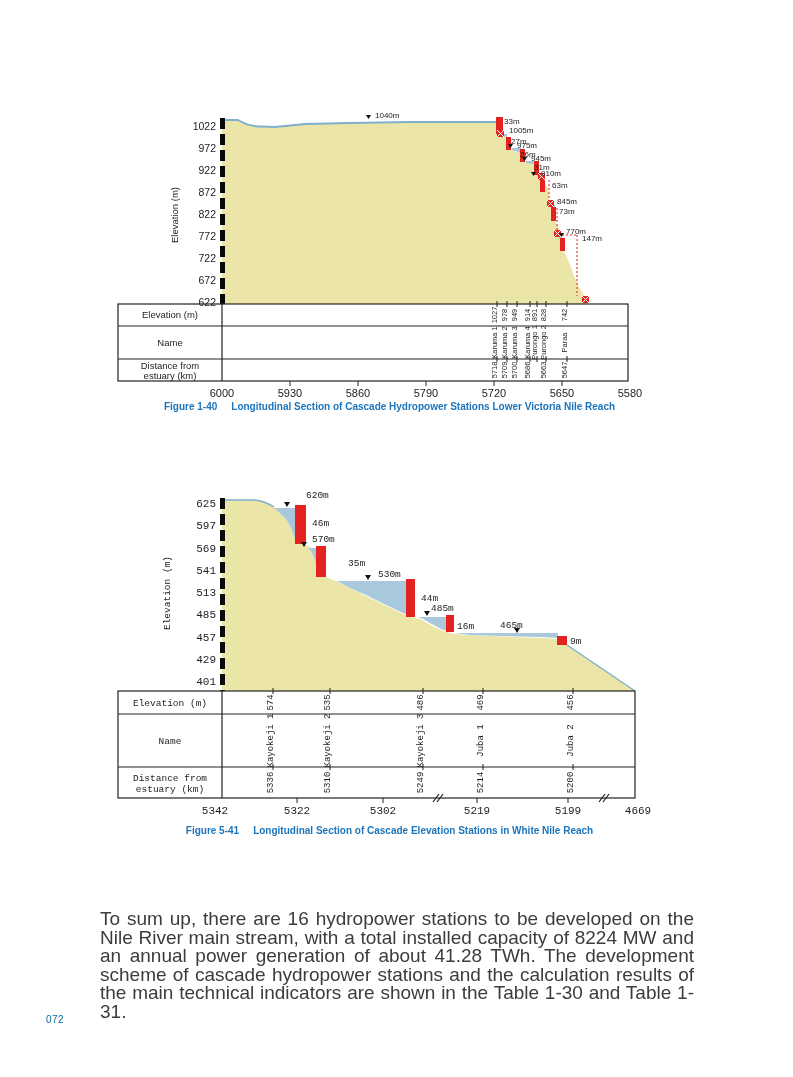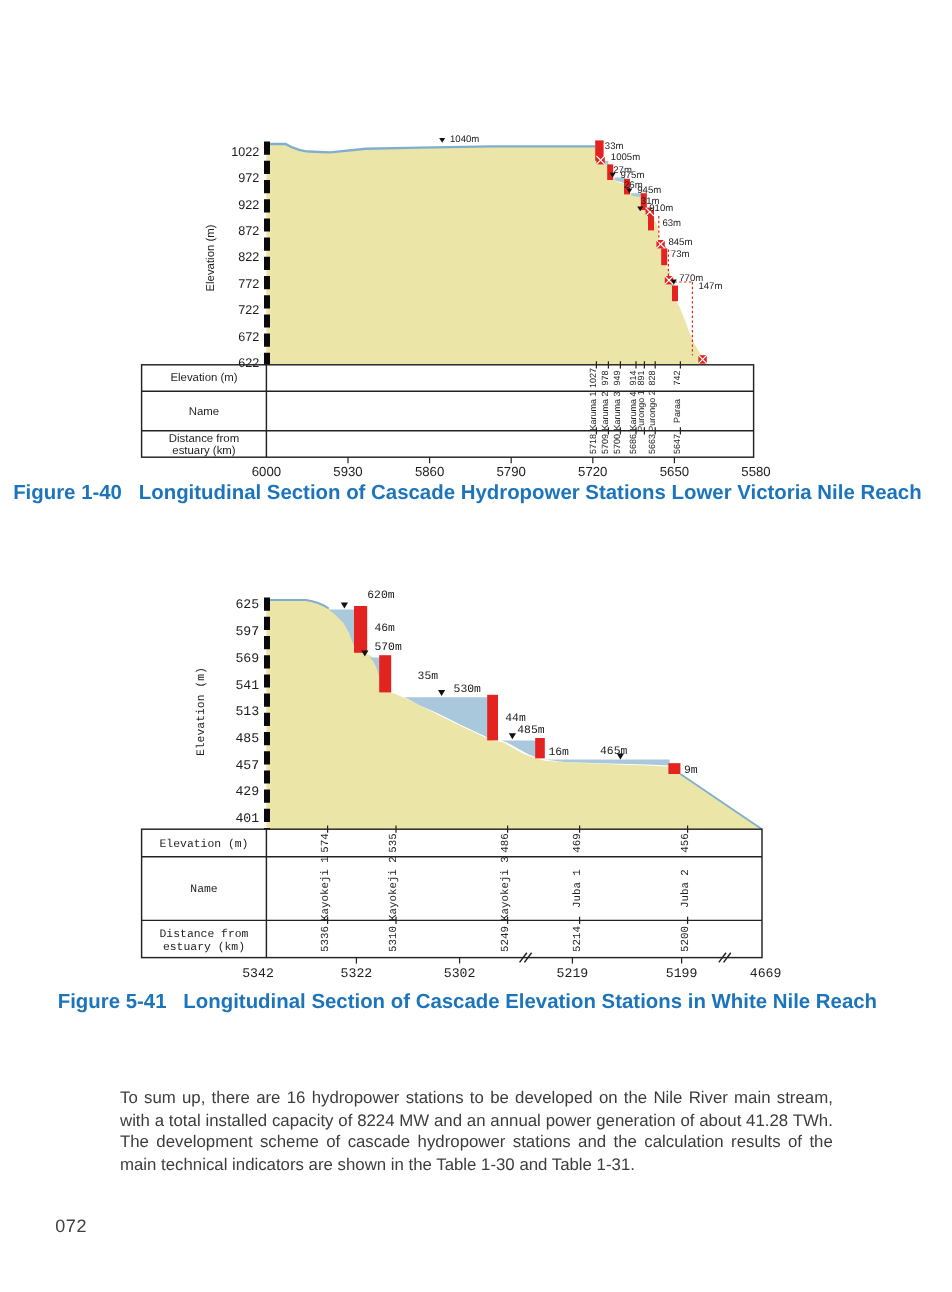--- a/index.html
+++ b/index.html
@@ -13,29 +13,29 @@
   .tick2{font-size:11px;}
   .xlab{font-size:11px;}
   .ylabel{font-size:9.5px;}
   .rowhead{font-size:9.5px;}
   .rot{font-size:7.5px;}
   .rot2{font-size:9px;}
   .ann{font-size:8px;}
   .ann2{font-size:9.5px;}
   .caption{
     position:absolute;left:0;width:779px;text-align:center;
-    color:#1c75bc;font-weight:bold;font-size:17px;
+    color:#1c75bc;font-weight:bold;font-size:10px;
   }
   .caption .cap-label{margin-right:14px;}
   #body-paragraph{
     position:absolute;left:100px;top:891px;width:594px;
-    font-size:14px;line-height:18.6px;color:#3c3c3c;text-align:justify;
+    font-size:19px;line-height:18.6px;color:#3c3c3c;text-align:justify;
   }
   #page-number{
-    position:absolute;left:46px;top:1014px;font-size:15px;color:#404040;
+    position:absolute;left:46px;top:1014px;font-size:10px;color:#0369a1;
     letter-spacing:0.5px;
   }
 </style>
 </head>
 <body>
 
 <div class="abs" style="left:100px;top:100px;width:570px;height:302px;">
 <svg width="570" height="302" viewBox="0 0 570 302">
 
   <path fill="#ece5a8" d="M122,20 L138,20 C146,25 154,26.5 162,26.5 L175,27 205,24 250,23 310,22 360,22 395,22

